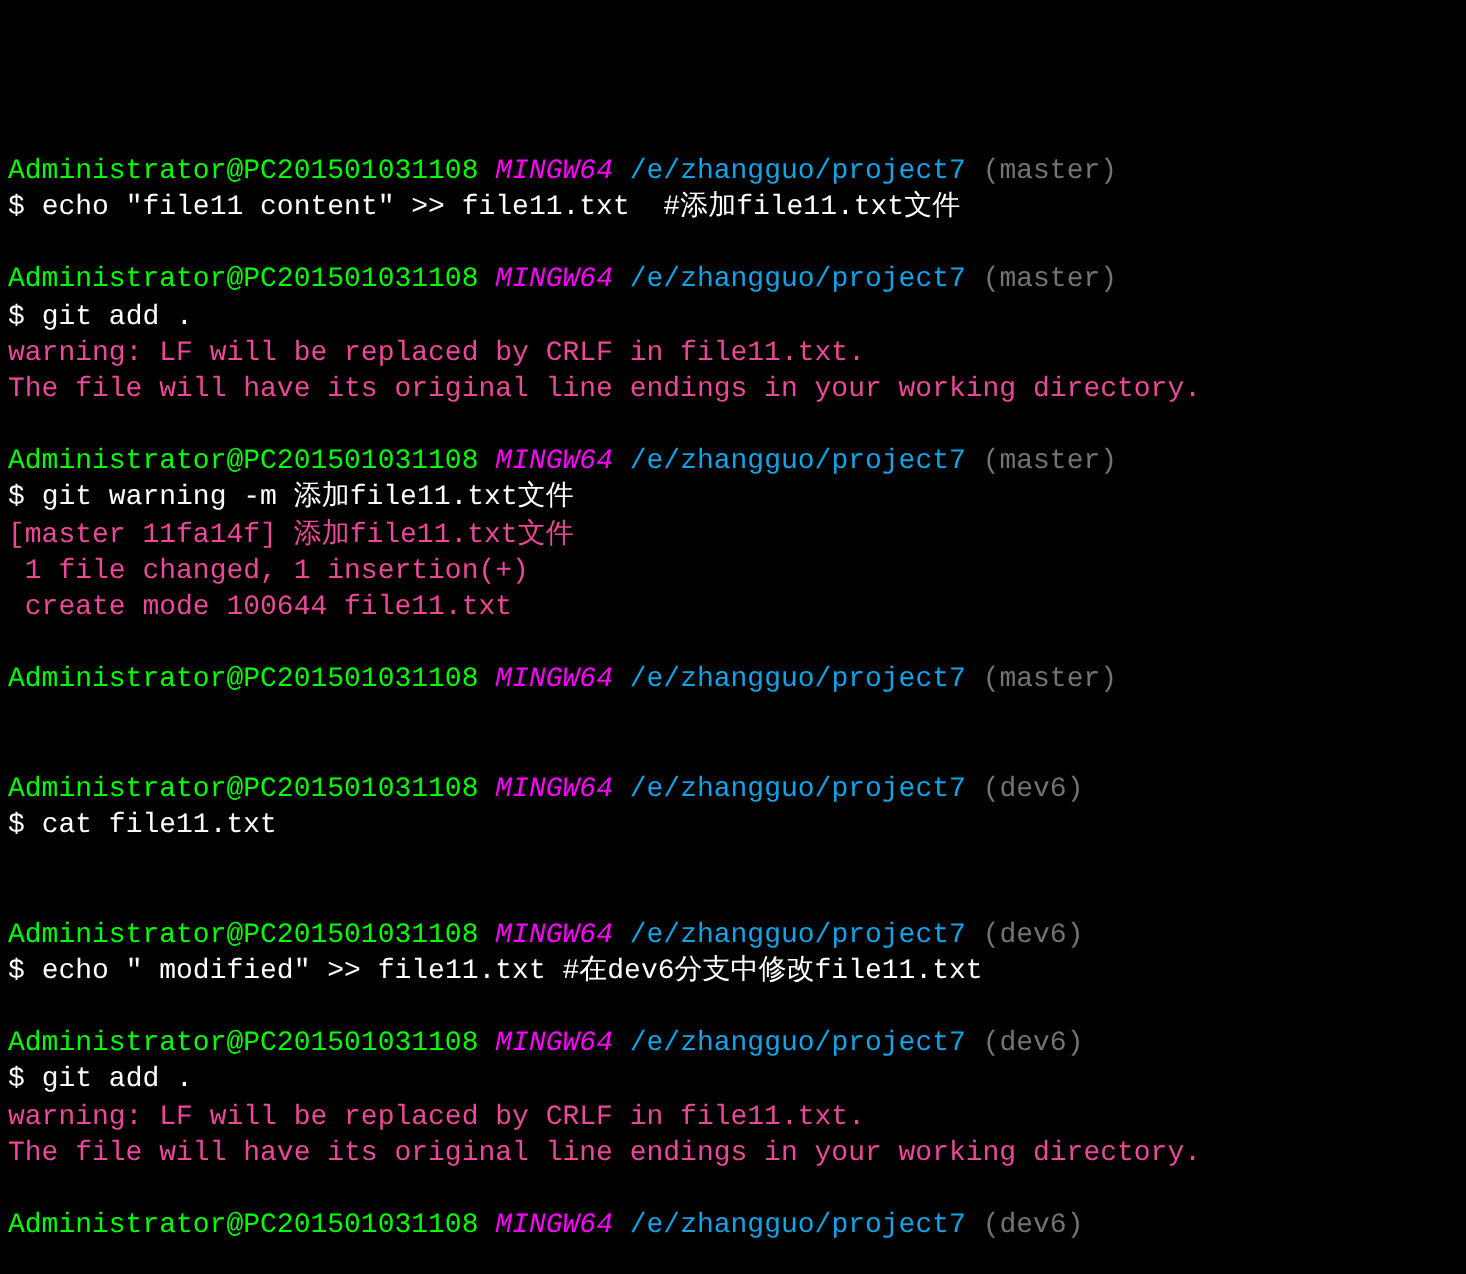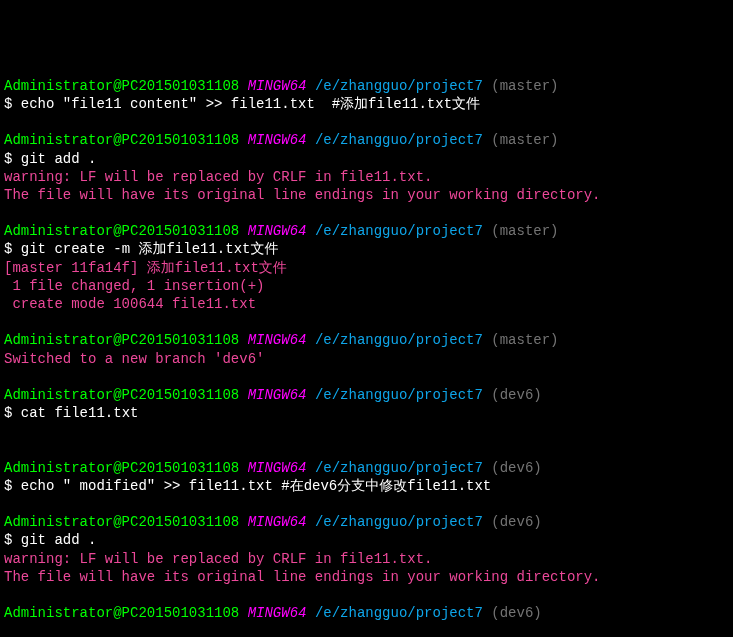--- a/index.html
+++ b/index.html
@@ -46,25 +46,25 @@
   </style>
 </head>
 <body>
 
 
 
 <div id="terminal"><span class="prompt-line"><span class="user-host">Administrator@PC201501031108</span> <span class="mingw">MINGW64</span> <span class="path">/e/zhangguo/project7</span> <span class="branch">(master)</span></span><span class="prompt-line"><span class="dollar">$ </span><span class="cmd">echo "file11 content" &gt;&gt; file11.txt  #添加file11.txt文件</span></span>
 <span class="prompt-line"><span class="user-host">Administrator@PC201501031108</span> <span class="mingw">MINGW64</span> <span class="path">/e/zhangguo/project7</span> <span class="branch">(master)</span></span><span class="prompt-line"><span class="dollar">$ </span><span class="cmd">git add .</span></span><span class="output">warning: LF will be replaced by CRLF in file11.txt.</span>
 <span class="output">The file will have its original line endings in your working directory.</span>
 
-<span class="prompt-line"><span class="user-host">Administrator@PC201501031108</span> <span class="mingw">MINGW64</span> <span class="path">/e/zhangguo/project7</span> <span class="branch">(master)</span></span><span class="prompt-line"><span class="dollar">$ </span><span class="cmd">git create -m 添加file11.txt文件</span></span><span class="output">[master 11fa14f] 添加file11.txt文件</span>
+<span class="prompt-line"><span class="user-host">Administrator@PC201501031108</span> <span class="mingw">MINGW64</span> <span class="path">/e/zhangguo/project7</span> <span class="branch">(master)</span></span><span class="prompt-line"><span class="dollar">$ </span><span class="cmd">git warning -m 添加file11.txt文件</span></span><span class="output">[master 11fa14f] 添加file11.txt文件</span>
 <span class="output"> 1 file changed, 1 insertion(+)</span>
 <span class="output"> create mode 100644 file11.txt</span>
 
-<span class="prompt-line"><span class="user-host">Administrator@PC201501031108</span> <span class="mingw">MINGW64</span> <span class="path">/e/zhangguo/project7</span> <span class="branch">(master)</span></span><span class="output">Switched to a new branch 'dev6'</span>
+<span class="prompt-line"><span class="user-host">Administrator@PC201501031108</span> <span class="mingw">MINGW64</span> <span class="path">/e/zhangguo/project7</span> <span class="branch">(master)</span></span>
 
 <span class="prompt-line"><span class="user-host">Administrator@PC201501031108</span> <span class="mingw">MINGW64</span> <span class="path">/e/zhangguo/project7</span> <span class="branch">(dev6)</span></span><span class="prompt-line"><span class="dollar">$ </span><span class="cmd">cat file11.txt</span></span>
 
 <span class="prompt-line"><span class="user-host">Administrator@PC201501031108</span> <span class="mingw">MINGW64</span> <span class="path">/e/zhangguo/project7</span> <span class="branch">(dev6)</span></span><span class="prompt-line"><span class="dollar">$ </span><span class="cmd">echo " modified" &gt;&gt; file11.txt #在dev6分支中修改file11.txt</span></span>
 <span class="prompt-line"><span class="user-host">Administrator@PC201501031108</span> <span class="mingw">MINGW64</span> <span class="path">/e/zhangguo/project7</span> <span class="branch">(dev6)</span></span><span class="prompt-line"><span class="dollar">$ </span><span class="cmd">git add .</span></span><span class="output">warning: LF will be replaced by CRLF in file11.txt.</span>
 <span class="output">The file will have its original line endings in your working directory.</span>
 
 <span class="prompt-line"><span class="user-host">Administrator@PC201501031108</span> <span class="mingw">MINGW64</span> <span class="path">/e/zhangguo/project7</span> <span class="branch">(dev6)</span></span>
 
 

